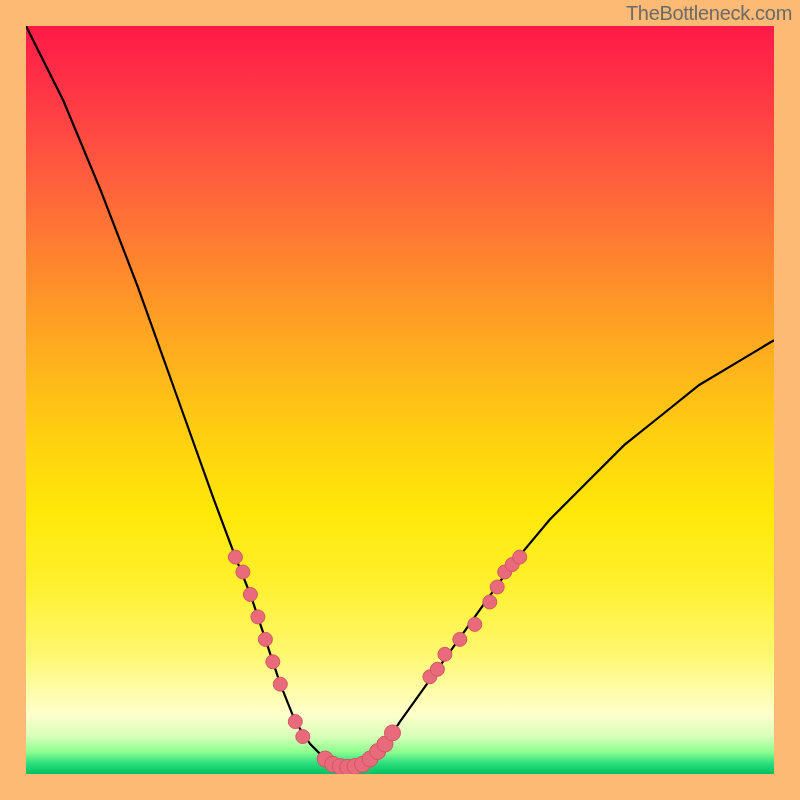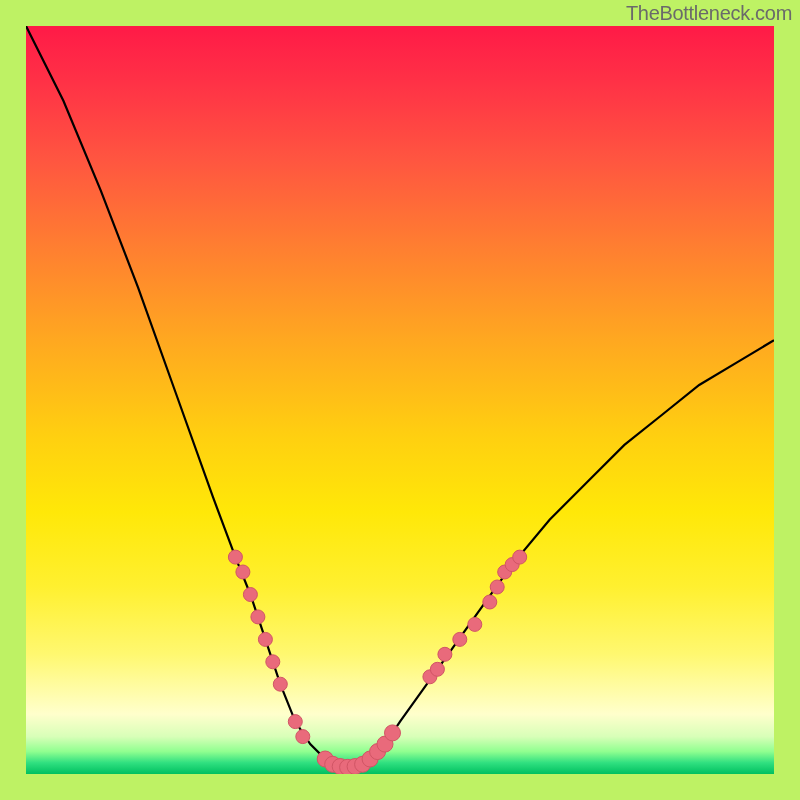--- a/index.html
+++ b/index.html
@@ -10,21 +10,21 @@
     background: #000;
     overflow: hidden;
     font-family: Arial, Helvetica, sans-serif;
   }
   .frame {
     position: absolute;
     top: 0;
     left: 0;
     width: 800px;
     height: 800px;
-    background: #bef264;
+    background: #fdba74;
   }
   .plot {
     position: absolute;
     top: 26px;
     left: 26px;
     width: 748px;
     height: 748px;
     overflow: hidden;
   }
   .gradient {

